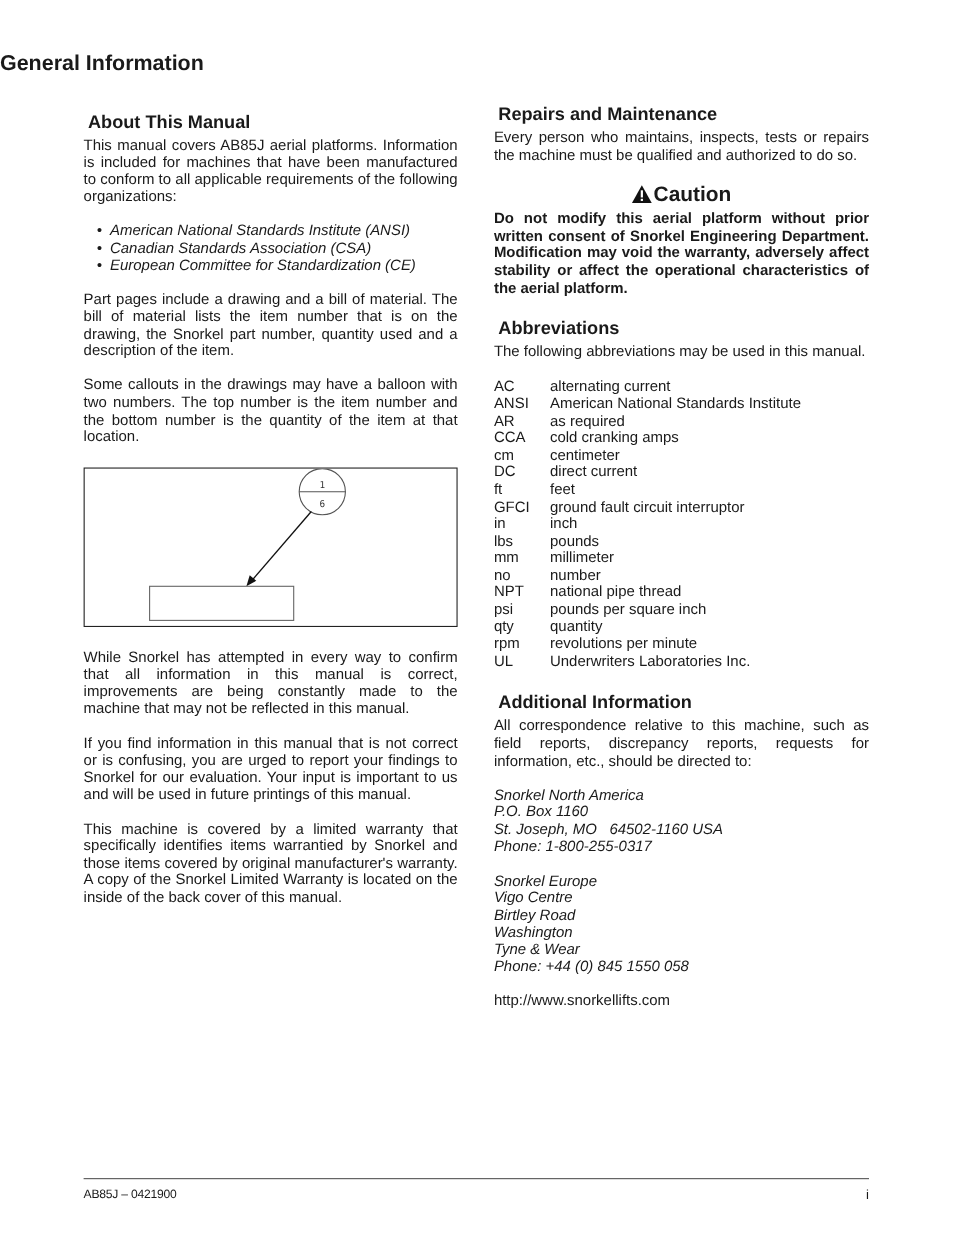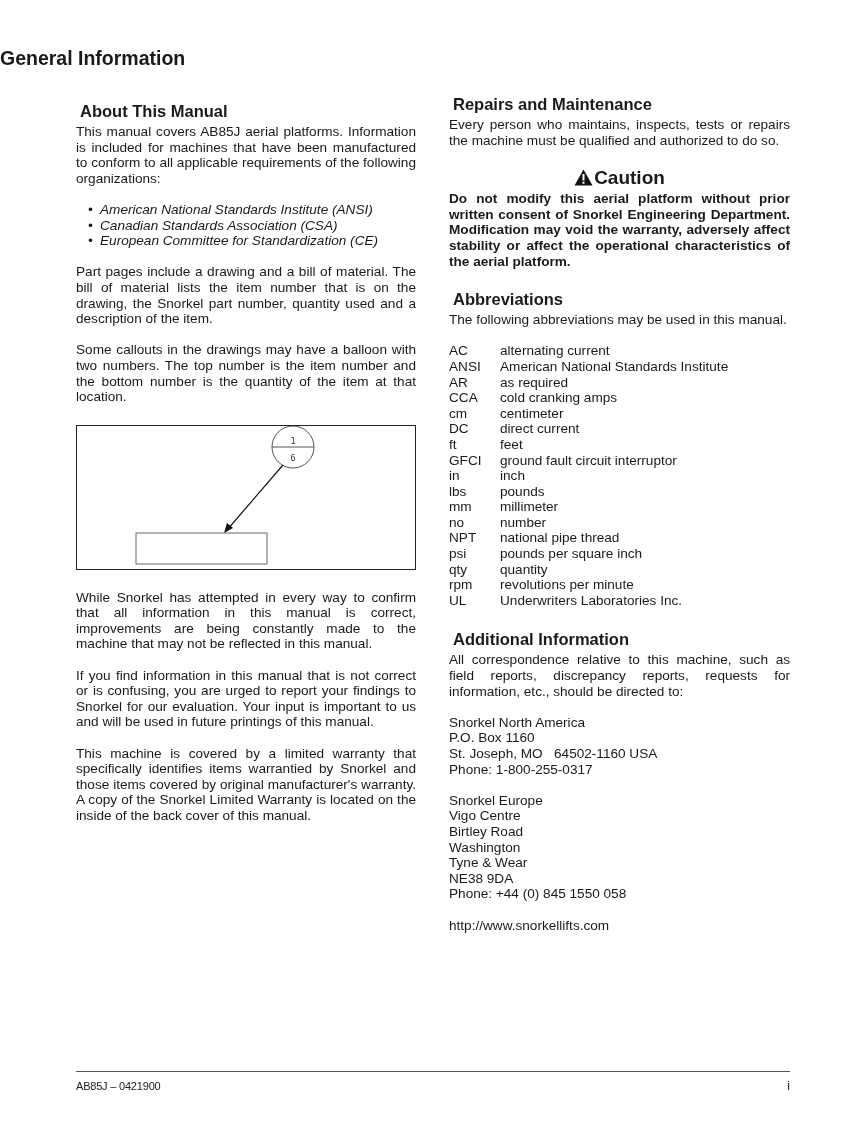--- a/index.html
+++ b/index.html
@@ -33,21 +33,21 @@
   .figure svg { position: absolute; left: 0; top: 0; }
   .caution-head {
     text-align: center; font-size: 19px; font-weight: bold; line-height: 22px; margin-top: 0;
   }
   .caution-body {
     font-size: 13.6px; font-weight: bold; line-height: 15.6px; text-align: justify;
   }
   .abbr-table { border-collapse: collapse; font-size: 13.6px; line-height: 15.6px; }
   .abbr-table td { padding: 0; vertical-align: top; margin-top: 18px; }
   .abbr-table td.k { width: 51px; }
-  .addr p { text-align: left; }
+  .addr p { text-align: left; font-style: italic; }
   .footer-rule {
     position: absolute; left: 76px; top: 1071px; width: 714px; height: 0;
     border-top: 1px solid #555;
   }
   .footer-left {
     position: absolute; left: 76px; top: 1080px; font-size: 11px; letter-spacing: -0.2px;
   }
   .footer-right {
     position: absolute; left: 780px; width: 10px; text-align: right; top: 1079px; font-size: 12px;
   }
@@ -195,21 +195,20 @@
     <p style="white-space:pre">St. Joseph, MO   64502-1160 USA</p>
     <p>Phone: 1-800-255-0317</p>
   </div>
   <div class="gap"></div>
   <div class="addr">
     <p>Snorkel Europe</p>
     <p>Vigo Centre</p>
     <p>Birtley Road</p>
     <p>Washington</p>
     <p>Tyne &amp; Wear</p>
-    <p>NE38 9DA</p>
     <p>Phone: +44 (0) 845 1550 058</p>
   </div>
   <div class="gap"></div>
   <p class="addr-link" style="text-align:left">http://www.snorkellifts.com</p>
 </div>
 
 <div class="footer-rule"></div>
 <div class="footer-left">AB85J – 0421900</div>
 <div class="footer-right">i</div>
 

